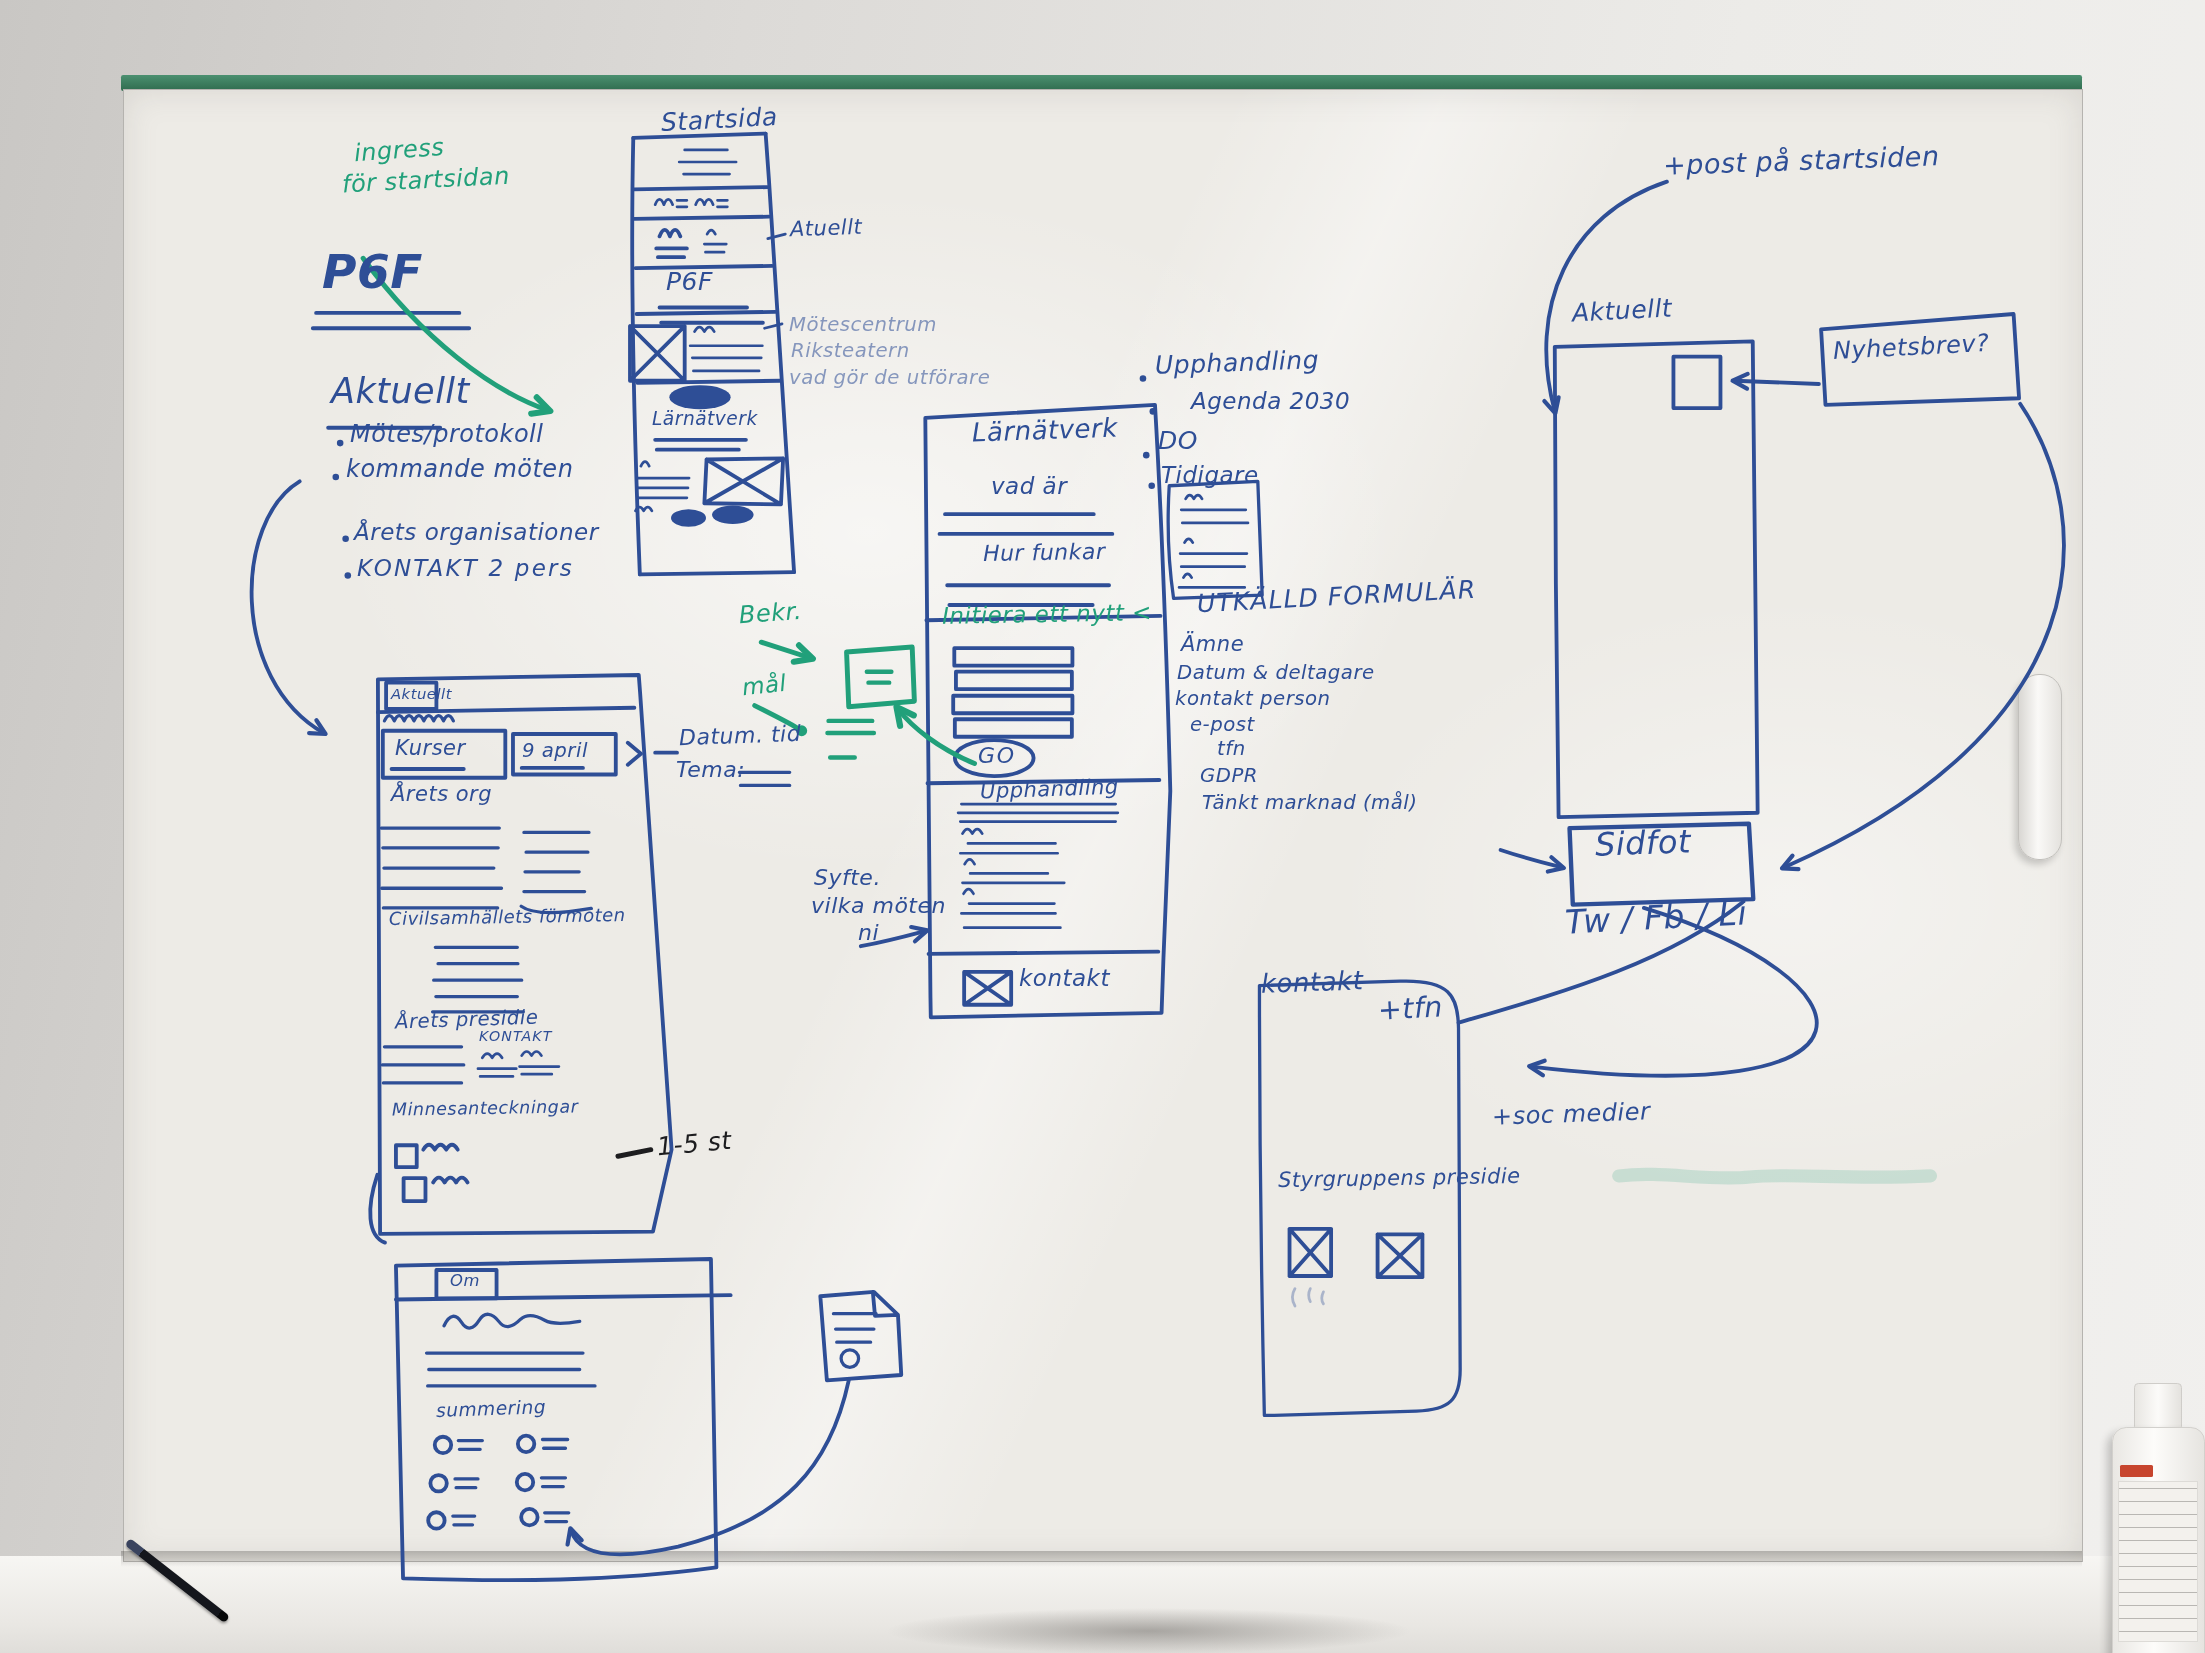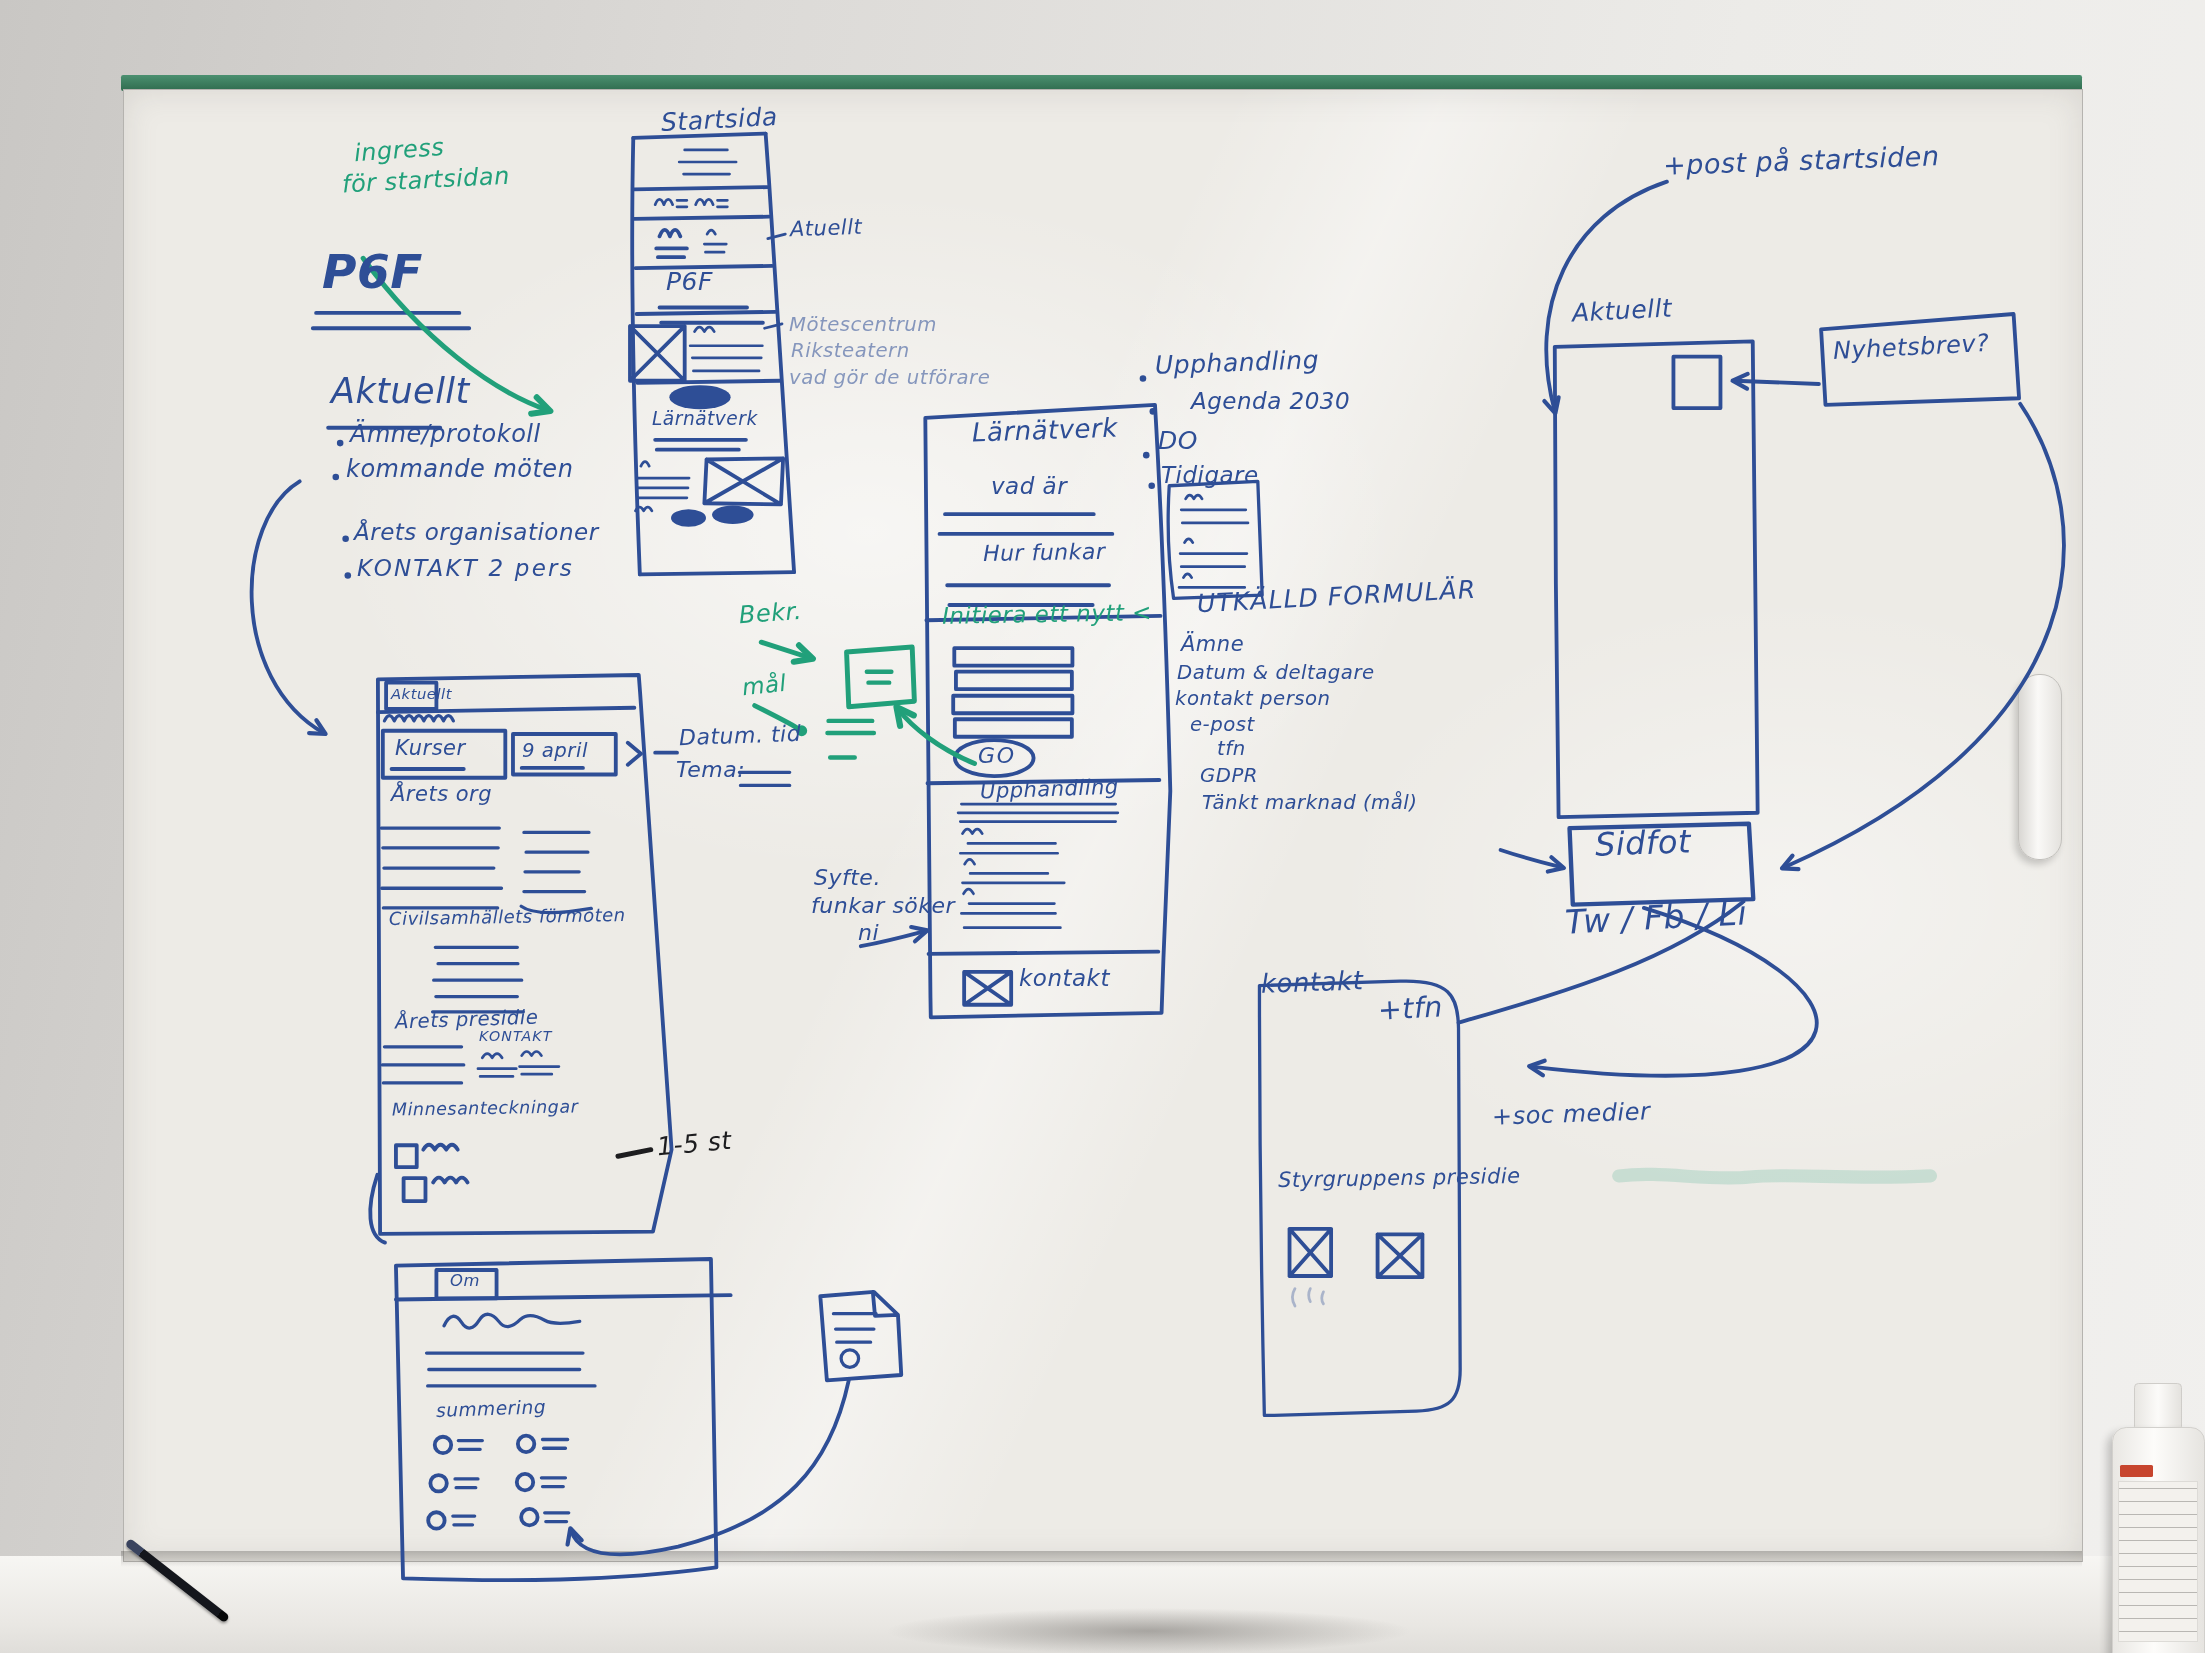--- a/index.html
+++ b/index.html
@@ -229,21 +229,21 @@
   <g stroke="#1d1d1f" stroke-width="9" stroke-linecap="round">
     <path d="M1130,2114 L1190,2102"></path>
   </g>
 </svg>
 
 <div class="hand green" style="left:354px;top:138px;font-size:24px;transform:rotate(-4deg);">ingress</div>
 <div class="hand green" style="left:342px;top:168px;font-size:24px;transform:rotate(-3deg);">för startsidan</div>
 
 <div class="hand" style="left:322px;top:247px;font-size:47px;font-weight:bold;">P6F</div>
 <div class="hand" style="left:331px;top:373px;font-size:35px;">Aktuellt</div>
-<div class="hand" style="left:350px;top:422px;font-size:24px;">Ämne/protokoll</div>
+<div class="hand" style="left:350px;top:422px;font-size:24px;">Mötes/protokoll</div>
 <div class="hand" style="left:346px;top:457px;font-size:24px;">kommande möten</div>
 <div class="hand" style="left:354px;top:520px;font-size:23px;">Årets organisationer</div>
 <div class="hand" style="left:357px;top:556px;font-size:23px;letter-spacing:2.2px;">KONTAKT  2 pers</div>
 
 <div class="hand" style="left:661px;top:107px;font-size:25px;transform:rotate(-3deg);">Startsida</div>
 <div class="hand" style="left:790px;top:217px;font-size:21px;transform:rotate(-2deg);">Atuellt</div>
 <div class="hand" style="left:666px;top:269px;font-size:25px;">P6F</div>
 <div class="hand" style="left:652px;top:409px;font-size:18.6px;">Lärnätverk</div>
 <div class="hand faint" style="left:789px;top:315px;font-size:19.7px;">Mötescentrum</div>
 <div class="hand faint" style="left:791px;top:341px;font-size:19.7px;">Riksteatern</div>
@@ -271,21 +271,21 @@
 <div class="hand" style="left:1197px;top:584px;font-size:25px;transform:rotate(-3deg);letter-spacing:1.1px;">UTKÄLLD FORMULÄR</div>
 <div class="hand" style="left:1181px;top:633px;font-size:21px;">Ämne</div>
 <div class="hand" style="left:1177px;top:663px;font-size:19.7px;">Datum &amp; deltagare</div>
 <div class="hand" style="left:1175px;top:689px;font-size:19.7px;">kontakt person</div>
 <div class="hand" style="left:1190px;top:715px;font-size:19.7px;">e-post</div>
 <div class="hand" style="left:1193px;top:739px;font-size:19.7px;margin-left:24px;">tfn</div>
 <div class="hand" style="left:1200px;top:766px;font-size:19.7px;">GDPR</div>
 <div class="hand" style="left:1202px;top:793px;font-size:19.7px;">Tänkt marknad (mål)</div>
 
 <div class="hand" style="left:814px;top:866px;font-size:22px;">Syfte.</div>
-<div class="hand" style="left:811px;top:894px;font-size:22px;">funkar söker</div>
+<div class="hand" style="left:811px;top:894px;font-size:22px;">vilka möten</div>
 <div class="hand" style="left:858px;top:921px;font-size:22px;">ni</div>
 
 <div class="hand" style="left:1663px;top:147px;font-size:27px;transform:rotate(-2deg);">+post på startsiden</div>
 <div class="hand" style="left:1572px;top:298px;font-size:25px;transform:rotate(-3deg);">Aktuellt</div>
 <div class="hand" style="left:1833px;top:335px;font-size:24px;transform:rotate(-3deg);">Nyhetsbrev?</div>
 <div class="hand" style="left:1595px;top:827px;font-size:32px;transform:rotate(-2deg);">Sidfot</div>
 <div class="hand" style="left:1565px;top:901px;font-size:33px;transform:rotate(-3deg);">Tw / Fb / Li</div>
 
 <div class="hand" style="left:1261px;top:969px;font-size:26px;transform:rotate(-2deg);">kontakt</div>
 <div class="hand" style="left:1378px;top:994px;font-size:28.4px;transform:rotate(-3deg);">+tfn</div>

